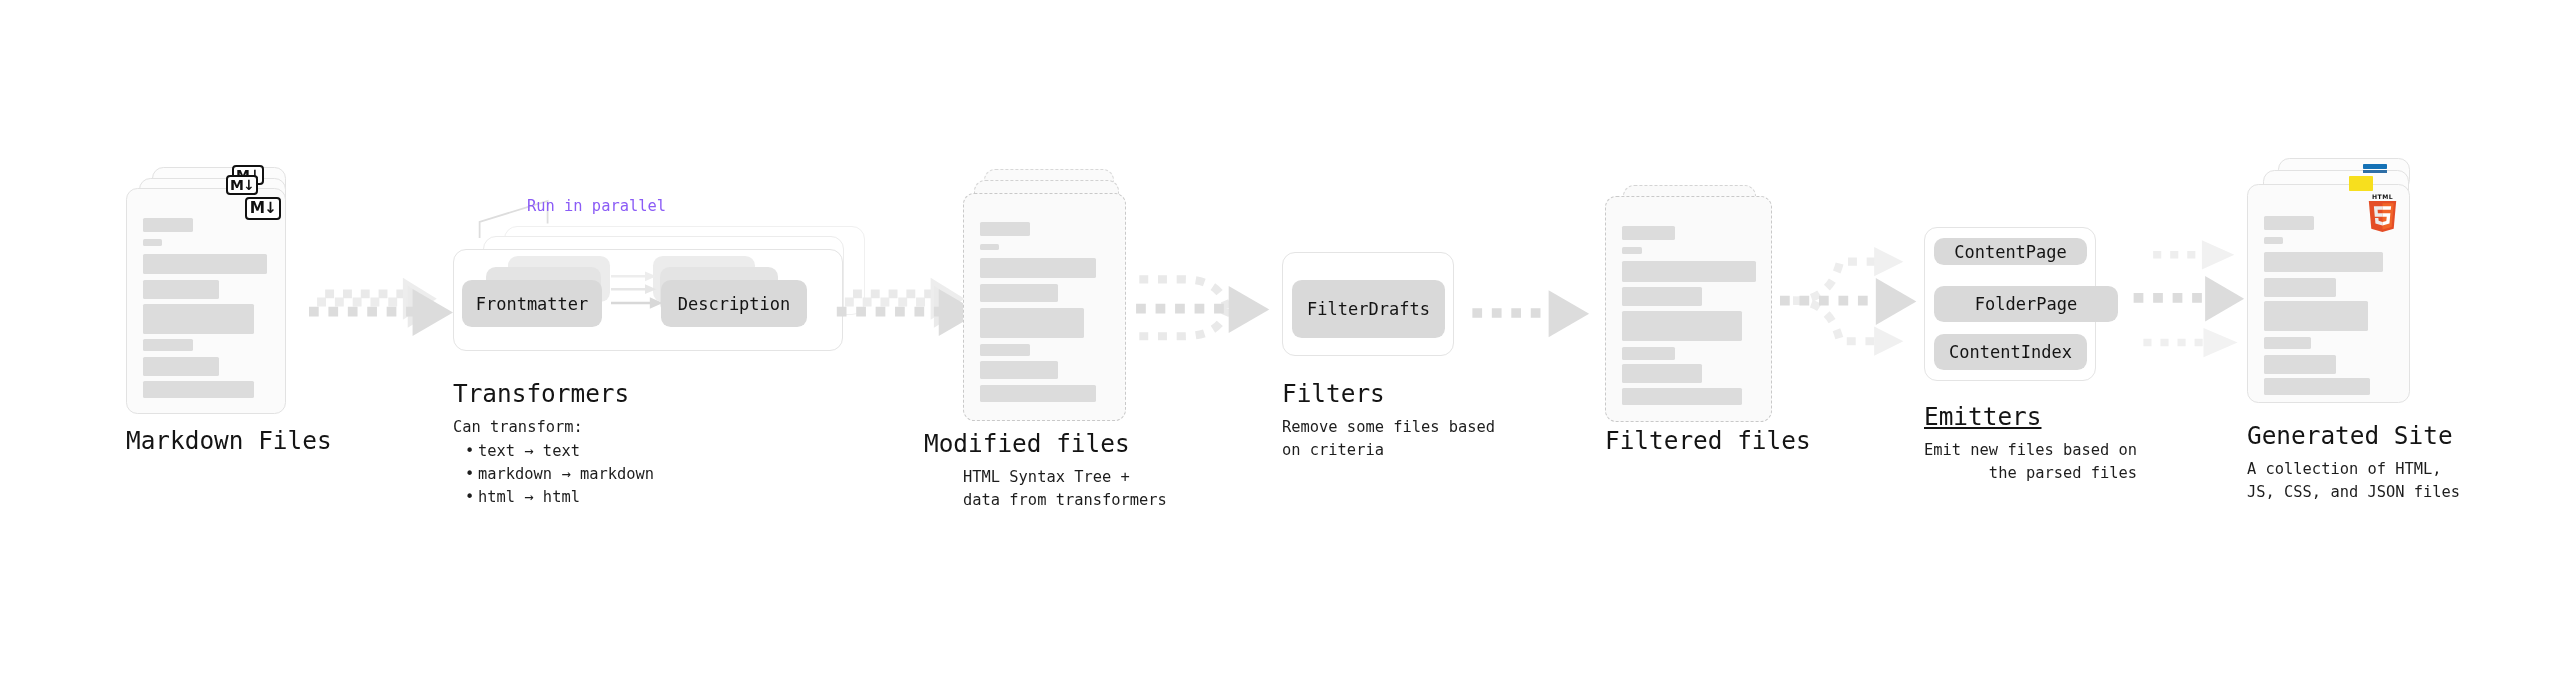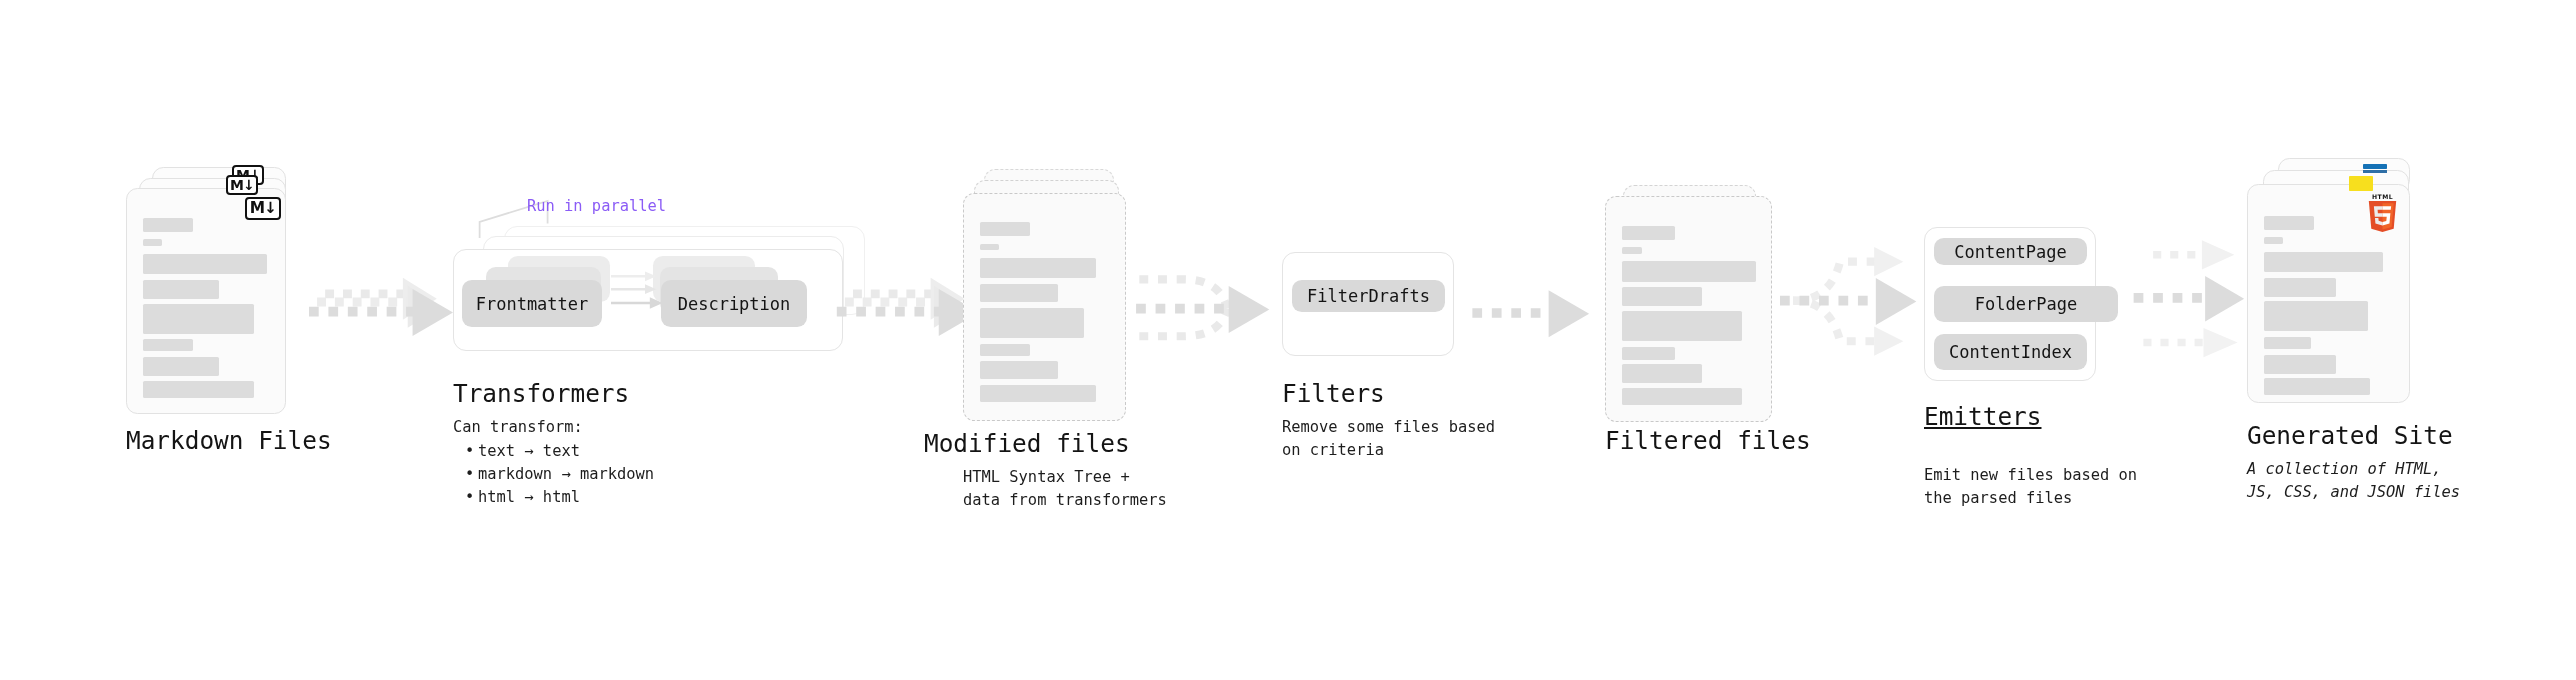--- a/index.html
+++ b/index.html
@@ -260,21 +260,21 @@
     <g fill="none" stroke="#e9e9e9" stroke-width="10" stroke-dasharray="11 12">
       <path d="M4 84 L58 84 Q104 84 112 50"></path>
     </g>
     <g fill="none" stroke="#dcdcdc" stroke-width="12" stroke-dasharray="12 12">
       <line x1="0" y1="50" x2="118" y2="50"></line>
     </g>
     <polygon points="114,22 164,51 114,80" fill="#dcdcdc"></polygon>
   </svg>
 
   <div class="stage-box" style="left:1282px; top:252px; width:172px; height:104px;"></div>
-  <div class="chip" style="left:1292px; top:280px; width:153px; height:32px;">FilterDrafts</div>
+  <div class="chip" style="left:1292px; top:280px; width:153px; height:58px;">FilterDrafts</div>
 
   <div class="label-title abs" style="left:1282px; top:379px;">Filters</div>
   <div class="label-sub abs" style="left:1282px; top:416px;">Remove some files based
 on criteria</div>
 
   <svg class="abs" style="left:1472px; top:283px;" width="124" height="60" viewBox="0 0 152 74">
     <g stroke="#dcdcdc" stroke-width="12" stroke-dasharray="12 12" fill="none">
       <line x1="0" y1="37" x2="98" y2="37"></line>
     </g>
     <polygon points="94,9 144,38 94,67" fill="#dcdcdc"></polygon>
@@ -310,21 +310,21 @@
     </g>
     <polygon points="118,54 168,83 118,112" fill="#dcdcdc"></polygon>
   </svg>
 
   <div class="stage-box" style="left:1924px; top:227px; width:172px; height:154px;"></div>
   <div class="chip" style="left:1934px; top:238px; width:153px; height:27px;">ContentPage</div>
   <div class="chip" style="left:1934px; top:286px; width:184px; height:36px;">FolderPage</div>
   <div class="chip" style="left:1934px; top:334px; width:153px; height:36px;">ContentIndex</div>
 
   <div class="label-title abs" style="left:1924px; top:402px;text-decoration:underline;">Emitters</div>
-  <div class="label-sub abs" style="left:1924px; top:464px;">Emit new files based on
+  <div class="label-sub abs" style="left:1924px; top:439px;text-align:right;">Emit new files based on
 the parsed files</div>
 
   <svg class="abs" style="left:2119px; top:232px;" width="130" height="130" viewBox="0 0 160 160">
     <g stroke="#eeeeee" stroke-width="9" stroke-dasharray="10 11" fill="none">
       <line x1="42" y1="28" x2="106" y2="28"></line>
     </g>
     <polygon points="102,10 142,28 102,46" fill="#f1f1f1"></polygon>
 
     <g stroke="#dcdcdc" stroke-width="12" stroke-dasharray="12 12" fill="none">
       <line x1="18" y1="81" x2="110" y2="81"></line>
@@ -368,17 +368,17 @@
         <polygon fill="#f16529" points="256,472 407,430 442,37 256,37"></polygon>
         <polygon fill="#ebebeb" points="256,201 180,201 175,144 256,144 256,88 255,88 114,88 115,102 129,259 256,259"></polygon>
         <polygon fill="#ebebeb" points="256,345 255,345 192,328 188,282 157,282 132,282 139,373 255,405 256,405"></polygon>
         <polygon fill="#ffffff" points="255,201 255,259 326,259 319,330 255,347 255,405 371,373 372,362 385,216 387,201 371,201"></polygon>
         <polygon fill="#ffffff" points="255,88 255,123 255,143 255,144 392,144 392,144 393,144 394,130 397,102 399,88"></polygon>
       </svg>
     </div>
   </div>
 
   <div class="label-title abs" style="left:2247px; top:421px;text-align:right;">Generated Site</div>
-  <div class="label-sub abs" style="left:2247px; top:458px;font-style:italic;">A collection of HTML,
+  <div class="label-sub abs" style="left:2247px; top:458px;">A collection of HTML,
 JS, CSS, and JSON files</div>
 
 </div>
 
 
 </body></html>

